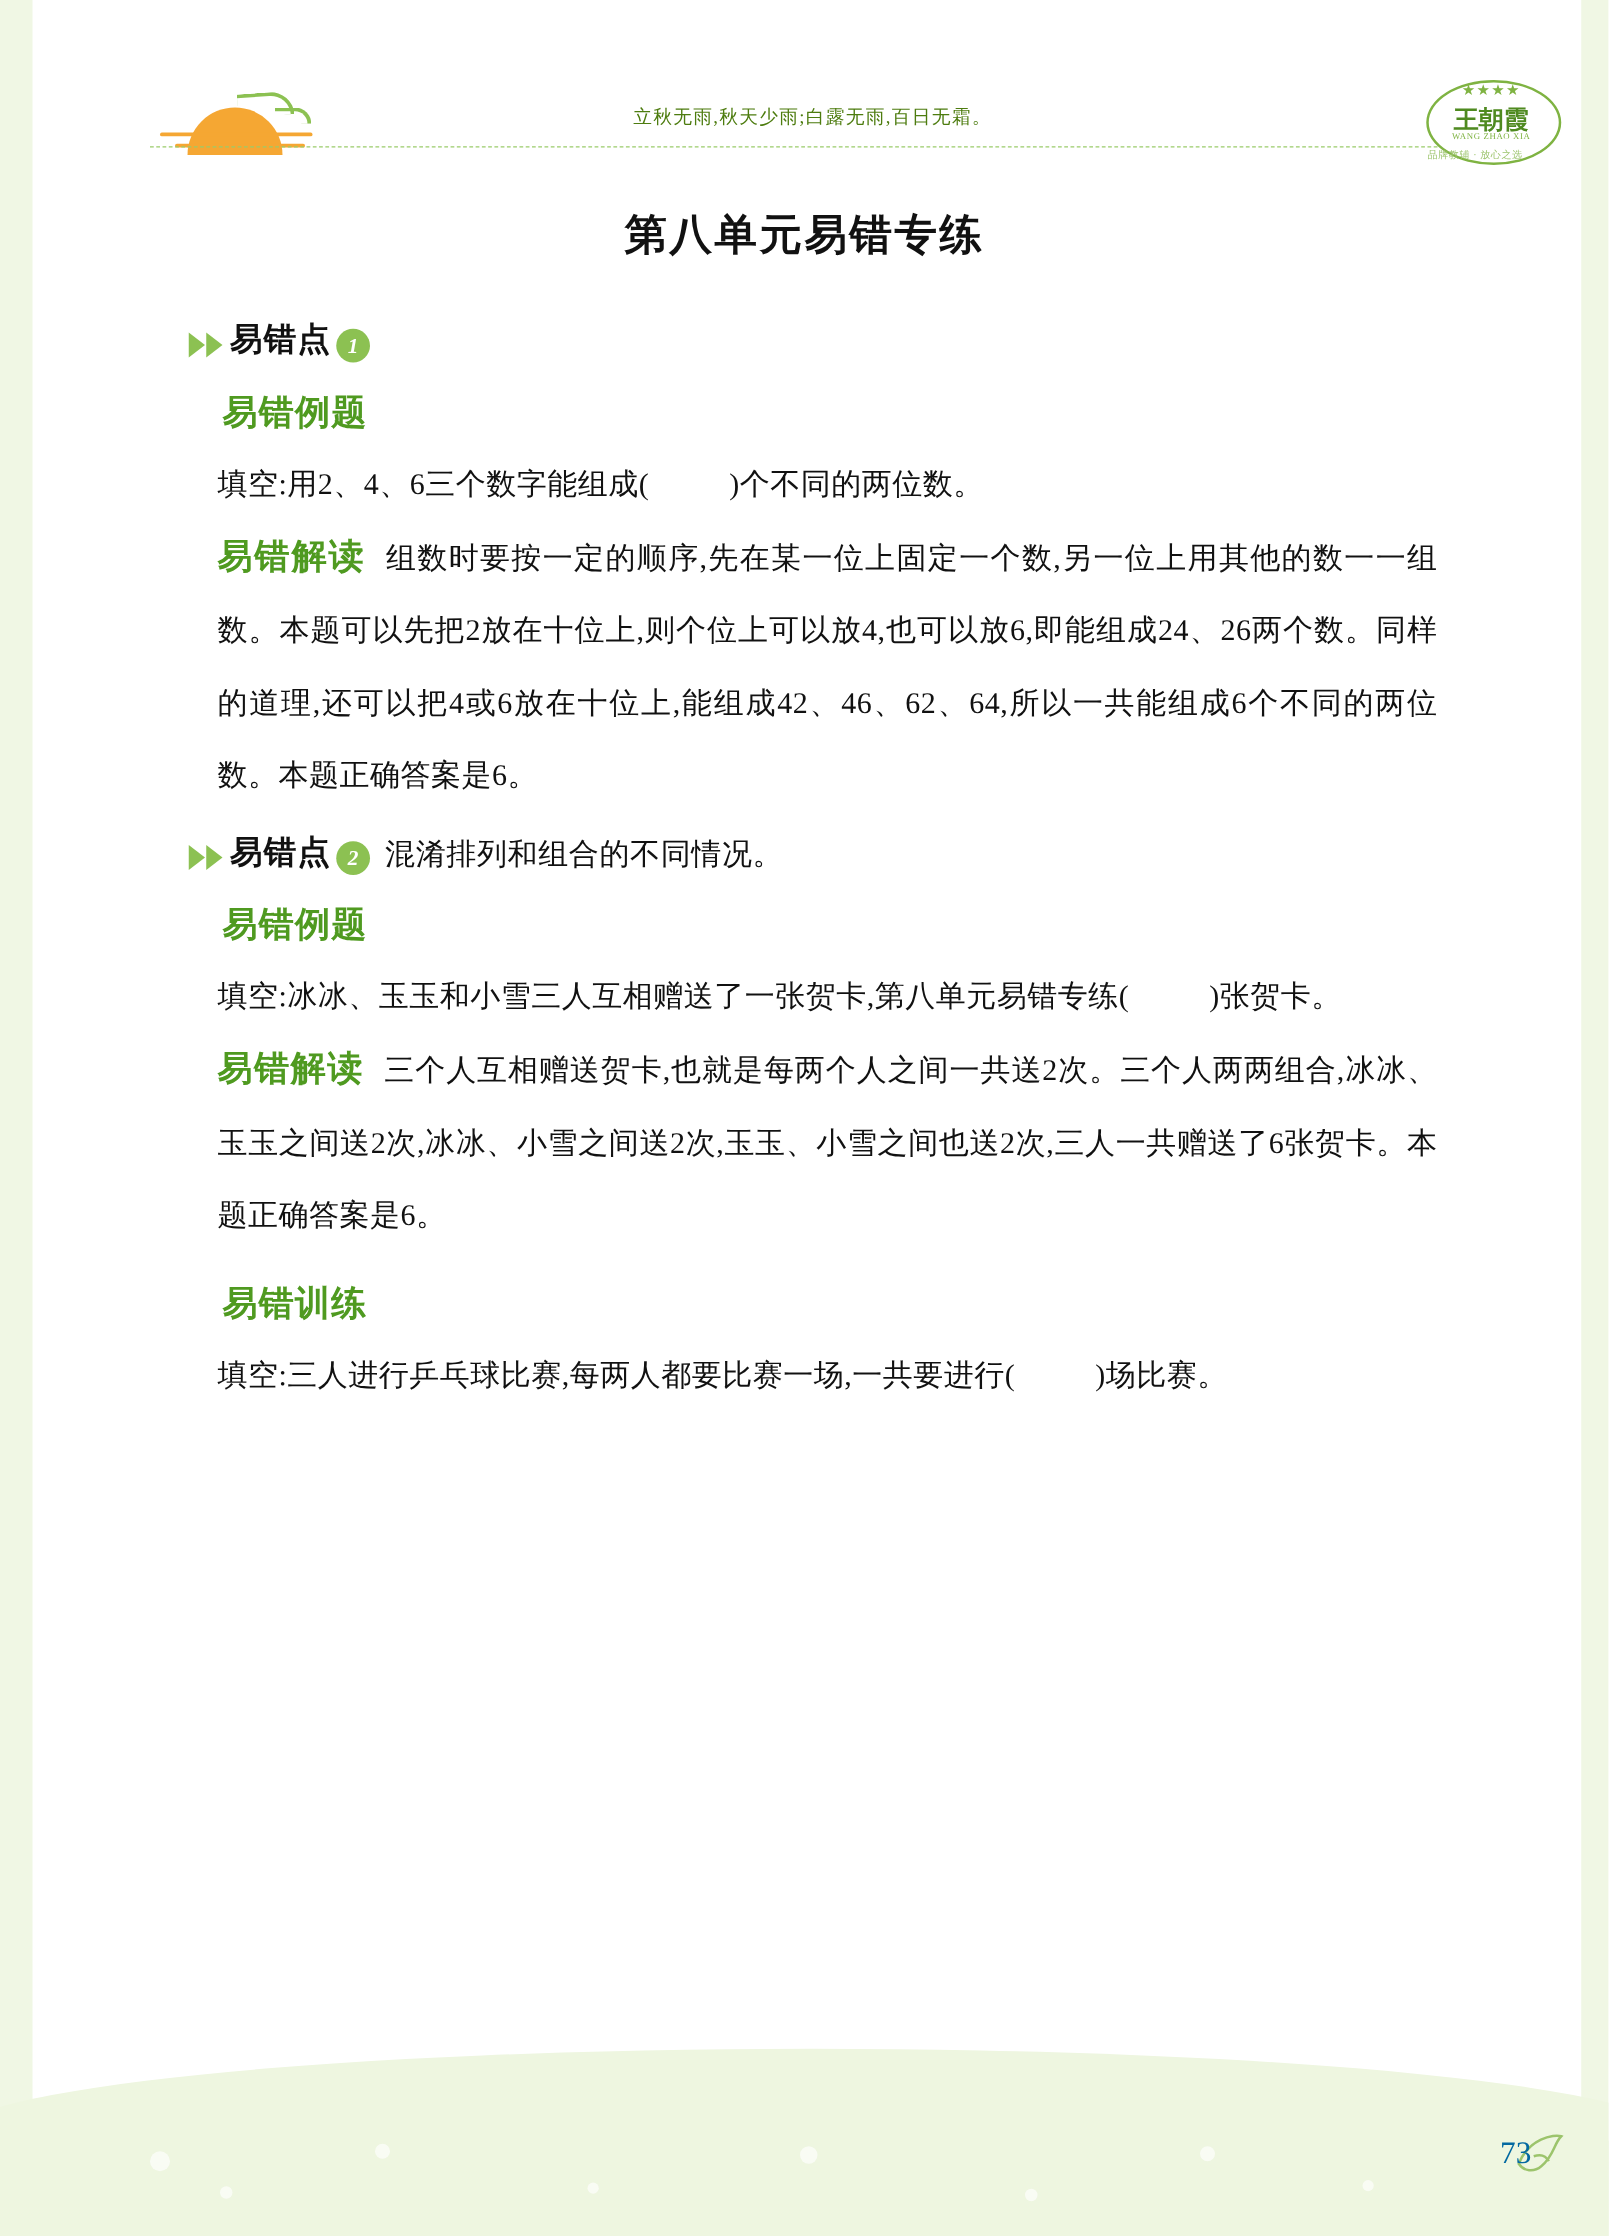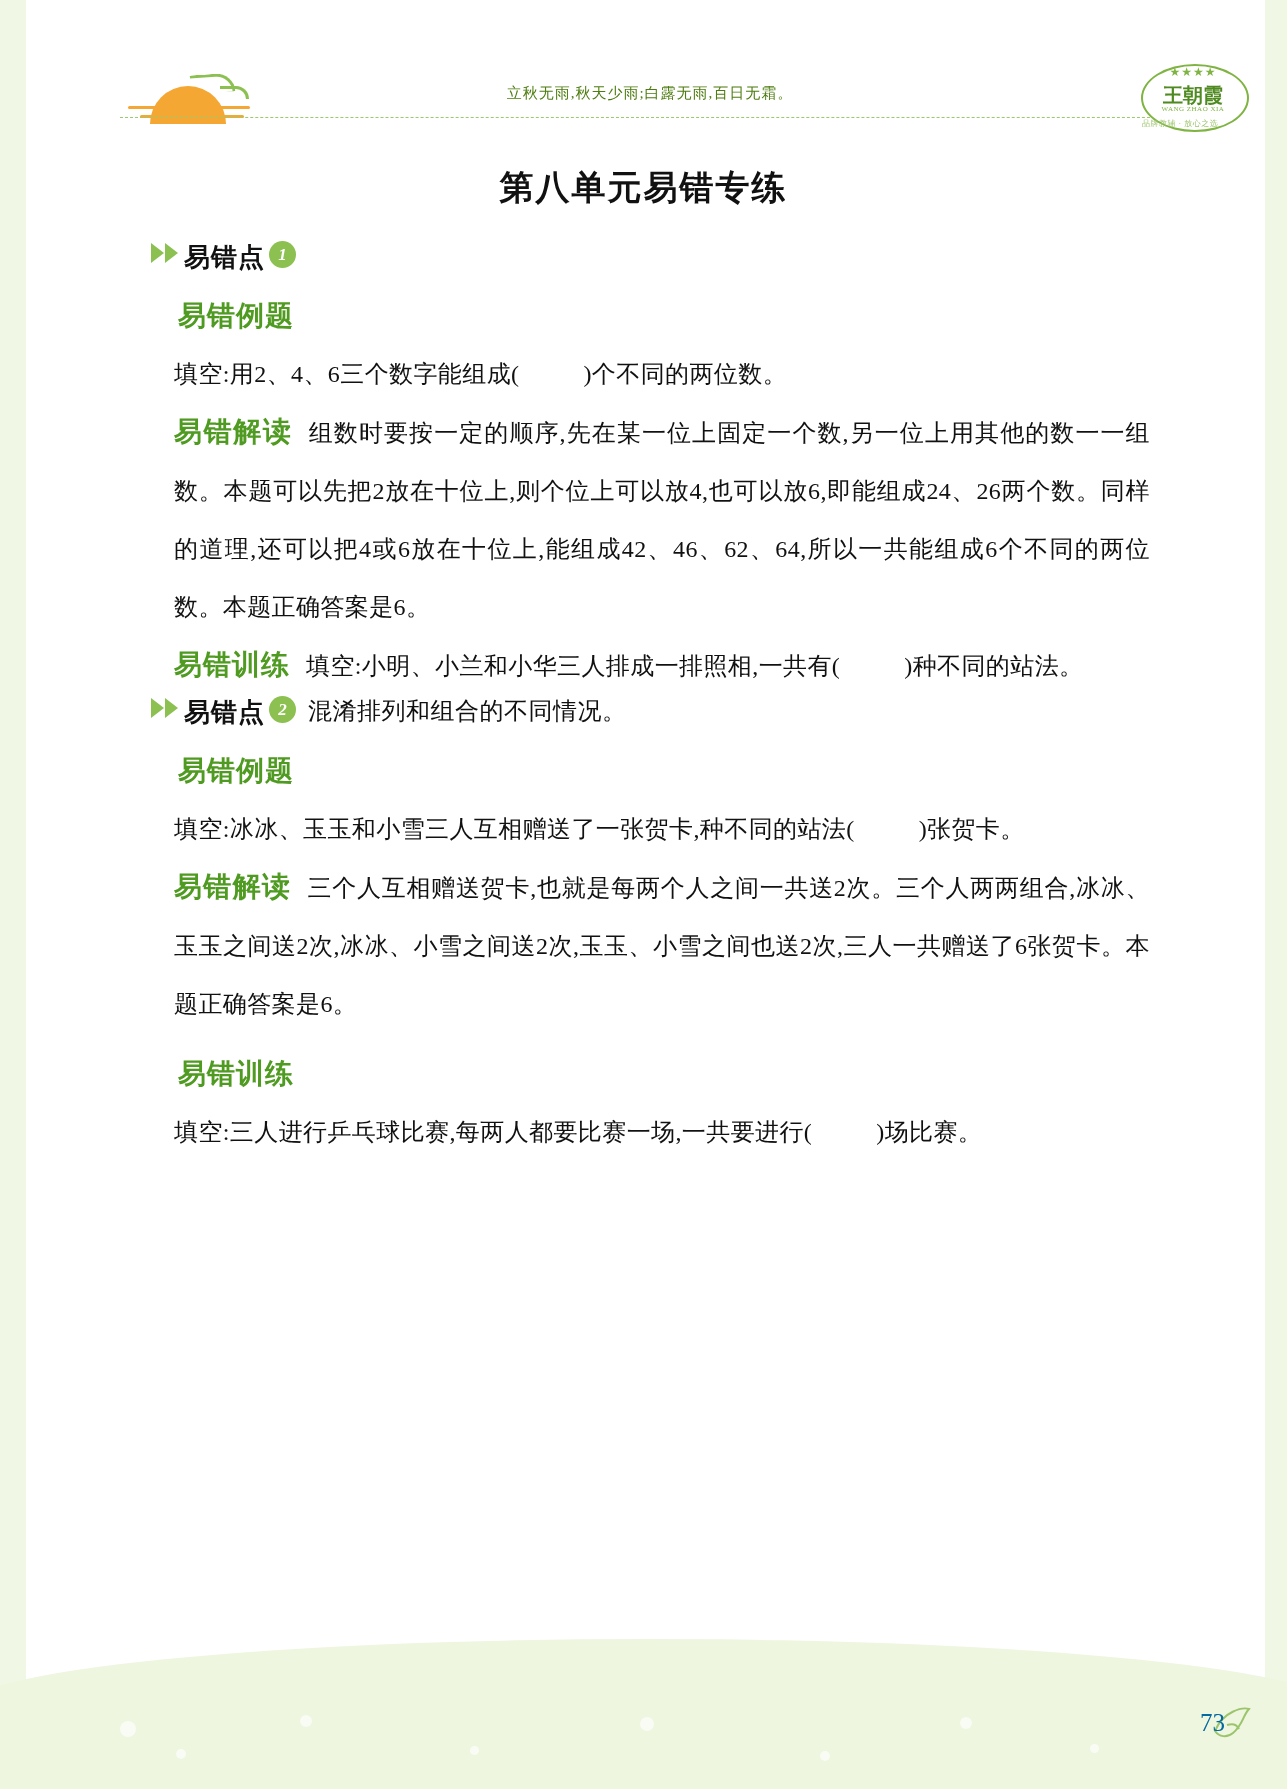--- a/index.html
+++ b/index.html
@@ -167,21 +167,22 @@
 
   
   .content {
     position: absolute;
     left: 150px; top: 240px;
     width: 1000px;
   }
 
   .point-head {
     display: flex;
-    align-items: flex-start;
+    align-items: flex-end;
+    margin-top: 14px;
     margin-bottom: 6px;
   }
   .arrows {
     position: relative;
     width: 34px; height: 26px;
     flex: 0 0 34px;
   }
   .arrows svg { display: block; }
   .point-label {
     font-size: 26px;
@@ -325,37 +326,36 @@
       <span class="point-label">易错点</span>
       <span class="point-num">1</span>
     </div>
 
     <div class="block-title sec-label">易错例题</div>
 
     <p class="para indented"><span>填空:用2、4、6三个数字能组成(</span><span class="blank"></span><span>)个不同的两位数。</span></p>
 
     <p class="para indented"><span class="inline-label sec-label">易错解读</span><span>组数时要按一定的顺序,先在某一位上固定一个数,另一位上用其他的数一一组数。本题可以先把2放在十位上,则个位上可以放4,也可以放6,即能组成24、26两个数。同样的道理,还可以把4或6放在十位上,能组成42、46、62、64,所以一共能组成6个不同的两位数。本题正确答案是6。</span></p>
 
-    <p class="para indented"><span class="inline-label sec-label">易错训练</span><span>填空:小明、小兰和小华三人排成一排照相,一共有(</span><span class="blank"></span><span>)种不同的站法。</span></p>
 
     <div class="point-head">
       <span class="arrows">
         <svg width="34" height="26" viewBox="0 0 34 26">
           <polygon points="1,3 14,13 1,23" fill="#8cc152"></polygon>
           <polygon points="15,3 28,13 15,23" fill="#8cc152"></polygon>
         </svg>
       </span>
       <span class="point-label">易错点</span>
       <span class="point-num">2</span>
       <span class="point-text">混淆排列和组合的不同情况。</span>
     </div>
 
     <div class="block-title sec-label">易错例题</div>
 
-    <p class="para indented"><span>填空:冰冰、玉玉和小雪三人互相赠送了一张贺卡,种不同的站法(</span><span class="blank"></span><span>)张贺卡。</span></p>
+    <p class="para indented"><span>填空:冰冰、玉玉和小雪三人互相赠送了一张贺卡,第八单元易错专练(</span><span class="blank"></span><span>)张贺卡。</span></p>
 
     <p class="para indented"><span class="inline-label sec-label">易错解读</span><span>三个人互相赠送贺卡,也就是每两个人之间一共送2次。三个人两两组合,冰冰、玉玉之间送2次,冰冰、小雪之间送2次,玉玉、小雪之间也送2次,三人一共赠送了6张贺卡。本题正确答案是6。</span></p>
 
     <div class="block-title sec-label">易错训练</div>
 
     <p class="para indented"><span>填空:三人进行乒乓球比赛,每两人都要比赛一场,一共要进行(</span><span class="blank"></span><span>)场比赛。</span></p>
 
   </div>
 
   <div class="footer-band">

